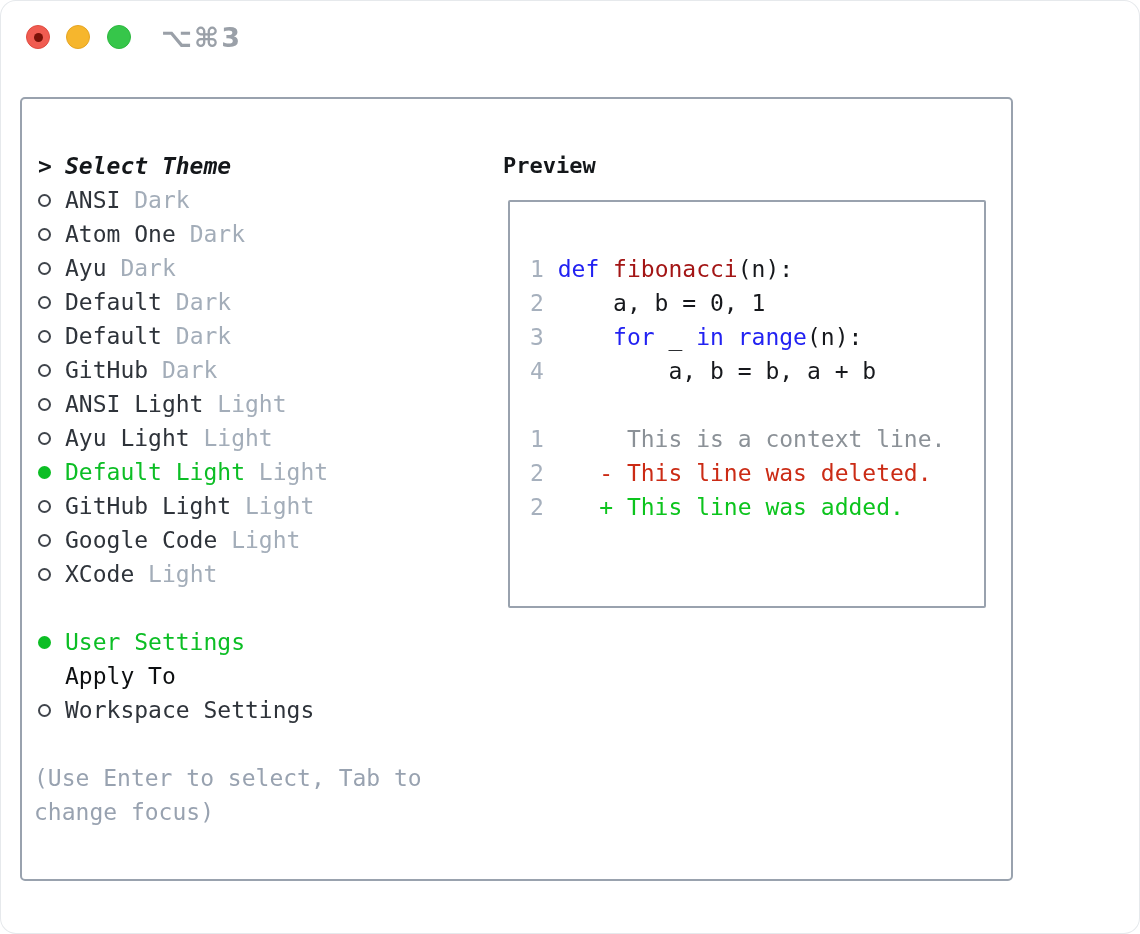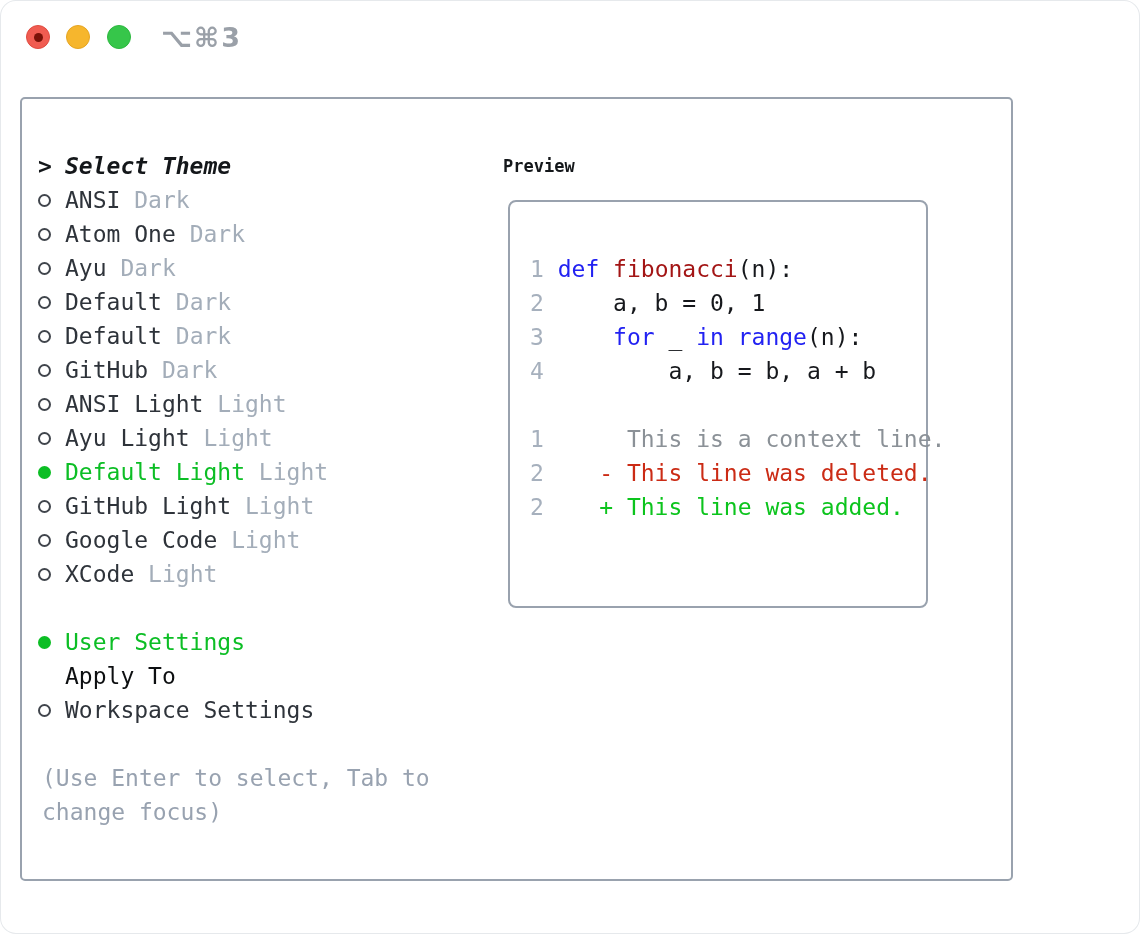--- a/index.html
+++ b/index.html
@@ -40,39 +40,39 @@
   }
   
   .content-box{
     position:absolute;left:20px;top:97px;width:993px;height:784px;
     box-sizing:border-box;border:2px solid var(--boxborder);border-radius:5px;
     background:#fff;
   }
   
   .theme-list{position:absolute;left:38px;top:149px;}
   .apply-section{position:absolute;left:38px;top:625px;}
-  .hint{position:absolute;left:42px;top:761px;color:var(--hint);font-size:23px;}
+  .hint{position:absolute;left:34px;top:761px;color:var(--hint);font-size:23px;}
   .hint div{height:34px;line-height:34px;white-space:pre;}
   .row{display:flex;align-items:center;height:34px;font-size:23px;white-space:pre;}
   .marker-box{display:inline-block;width:27px;flex:none;}
   .chevron{font-weight:bold;color:var(--ink);}
   .radio{width:13px;height:13px;border:2px solid #40454c;border-radius:50%;
          box-sizing:border-box;display:inline-block;flex:none;margin-right:14px;}
   .radio.selected{background:var(--green);border-color:var(--green);}
   .hdr{font-weight:bold;color:var(--ink);font-style:italic;}
   .item-name{color:var(--item);}
   .item-name.selected{color:var(--green);}
   .item-suffix{color:var(--muted);}
   .plain-hdr{color:#0d0f11;}
   
   .preview-title{position:absolute;left:503px;top:149px;height:34px;line-height:34px;
-                 font-size:17px;font-weight:bold;color:var(--ink);}
+                 font-size:22px;font-weight:bold;color:var(--ink);}
   .preview-box{
-    position:absolute;left:508px;top:200px;width:420px;height:408px;
-    box-sizing:border-box;border:2px solid var(--boxborder);border-radius:8px;
+    position:absolute;left:508px;top:200px;width:478px;height:408px;
+    box-sizing:border-box;border:2px solid var(--boxborder);border-radius:2px;
     padding:50px 14px 0 20px;background:#fff;
   }
   .code-line{height:34px;line-height:34px;font-size:23px;white-space:pre;}
   .gutter{display:inline-block;width:2ch;color:var(--gutter);}
   .tok-plain{color:#16181c;}
   .tok-keyword{color:var(--kwblue);}
   .tok-function{color:var(--fnred);}
   .tok-context{color:var(--ctx);}
   .tok-deleted{color:var(--delred);}
   .tok-added{color:var(--added);}

